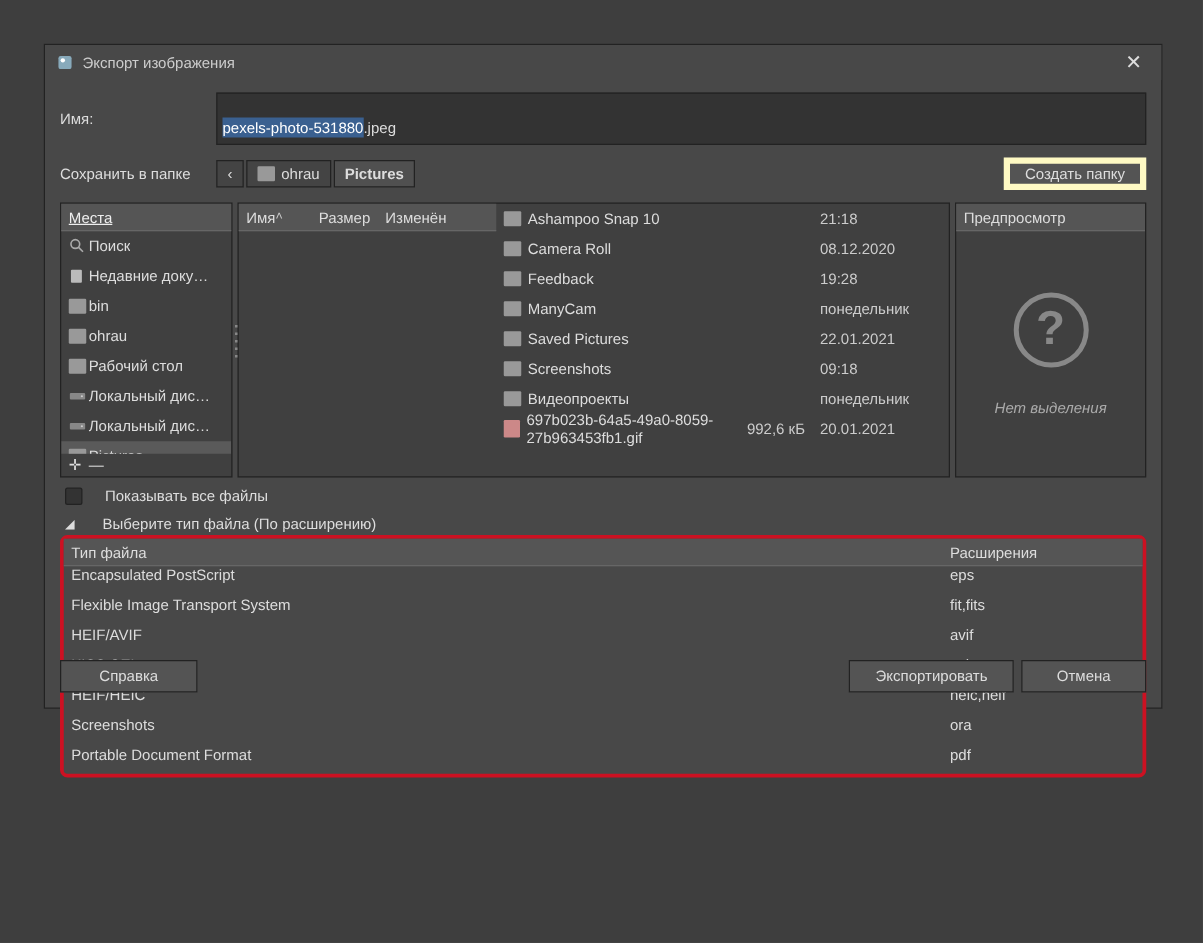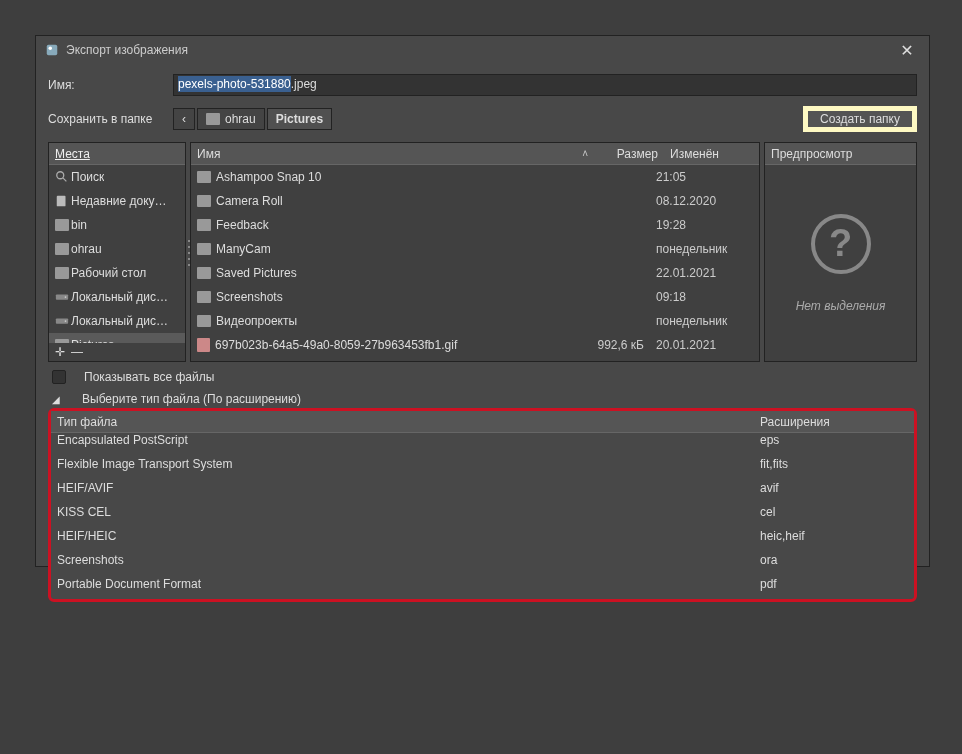--- a/index.html
+++ b/index.html
@@ -6,37 +6,37 @@
 body{background:#3e3e3e;width:962px;height:754px;overflow:hidden}
 .dialog{position:absolute;left:35px;top:35px;width:895px;height:532px;background:#484848;border:1px solid #222}
 .title-bar{display:flex;align-items:center;height:28px;padding:0 8px;background:#484848}
 .title-bar .icon{width:16px;height:16px;margin-right:6px;display:flex;align-items:center;justify-content:center}
 .title-bar .title{flex:1;color:#ccc}
 .close-btn{width:28px;height:28px;display:flex;align-items:center;justify-content:center;cursor:pointer;font-size:16px;color:#ddd}
 .body{padding:10px 12px}
 .row{display:flex;align-items:center;margin-bottom:10px}
 .label{width:125px;color:#ccc}
 .underline-first{}
-.filename-input{flex:1;height:22px;background:#333;border:1px solid #222;padding:2px 4px;color:#ddd}
+.filename-input{flex:1;height:22px;background:#333;border:1px solid #222;padding:20px 4px;color:#ddd}
 .filename-input .selected{background:#3a6090;color:#fff;padding:1px 0}
 .nav-btn{width:22px;height:22px;background:#444;border:1px solid #222;display:flex;align-items:center;justify-content:center;cursor:pointer;margin-right:2px}
 .crumb{height:22px;padding:0 8px;background:#444;border:1px solid #222;display:flex;align-items:center;cursor:pointer;margin-right:2px}
 .crumb.active{background:#505050;font-weight:bold}
 .create-btn{height:26px;padding:0 12px;background:#545454;border:5px solid #fef9c3;display:flex;align-items:center;cursor:pointer}
 .spacer{flex:1}
 .browser{display:flex;gap:4px;height:220px}
 .places{width:138px;display:flex;flex-direction:column;background:#404040;border:1px solid #222}
 .places-header{height:22px;padding:0 6px;display:flex;align-items:center;background:#555;border-bottom:1px solid #666;color:#eee;text-decoration:underline}
 .places-list{flex:1;overflow:hidden}
 .place-item{height:24px;padding:0 6px;display:flex;align-items:center;gap:2px;cursor:pointer;white-space:nowrap;overflow:hidden;text-overflow:ellipsis}
 .place-item.selected{background:#5a5a5a}
 .place-icon{width:14px;height:14px;flex-shrink:0;display:flex;align-items:center;justify-content:center;color:#999}
 .place-label{overflow:hidden;text-overflow:ellipsis;white-space:nowrap}
 .places-footer{height:18px;padding:2px 6px;display:flex;gap:6px;color:#aaa}
-.file-panel{flex:1;display:flex;flex-direction:column;background:#404040;border:1px solid #222;position:relative}
+.file-panel{flex:1;display:flex;flex-direction:row;background:#404040;border:1px solid #222;position:relative}
 .file-header{height:22px;display:flex;align-items:center;background:#555;border-bottom:1px solid #666}
 .col-name{flex:1;padding:0 6px;display:flex;align-items:center;justify-content:space-between}
 .col-size{width:70px;padding:0 6px;text-align:right}
 .col-mod{width:95px;padding:0 6px}
 .sort-icon{font-size:10px;color:#ccc}
 .file-list{flex:1;overflow:hidden}
 .file-row{height:24px;display:flex;align-items:center;padding-right:4px}
 .file-row .fn{flex:1;padding:0 6px;display:flex;align-items:center;gap:5px;overflow:hidden}
 .file-row .fs{width:70px;padding:0 6px;text-align:right;color:#ccc}
 .file-row .fm{width:105px;padding:0 6px;color:#ccc}
@@ -187,21 +187,21 @@
           <div class="col-size">Размер</div>
           <div class="col-mod">Изменён</div>
         </div>
         <div class="file-list" id="file-list">
             <div class="file-row">
               <div class="fn">
                 <div class="folder-icon"></div>
                 <span>Ashampoo Snap 10</span>
               </div>
               <div class="fs"></div>
-              <div class="fm">21:05</div>
+              <div class="fm">21:18</div>
             </div>
             <div class="file-row">
               <div class="fn">
                 <div class="folder-icon"></div>
                 <span>Camera Roll</span>
               </div>
               <div class="fs"></div>
               <div class="fm">08.12.2020</div>
             </div>
             <div class="file-row">
@@ -301,13 +301,25 @@
             <div class="c1">Screenshots</div>
             <div class="c2">ora</div>
           </div>
           <div class="ft-row">
             <div class="c1">Portable Document Format</div>
             <div class="c2">pdf</div>
           </div>
         </div>
     </div>
   </div>
+  <div class="dialog-buttons">
+    <div class="btn help">
+        <span class="underline-first">Справка</span>
+      </div>
+    <div class="spacer"></div>
+    <div class="btn export">
+        <span class="underline-first">Экспортировать</span>
+      </div>
+    <div class="btn cancel">
+        <span>Отмена</span>
+      </div>
+  </div>
 </div>
 
 </body></html>

